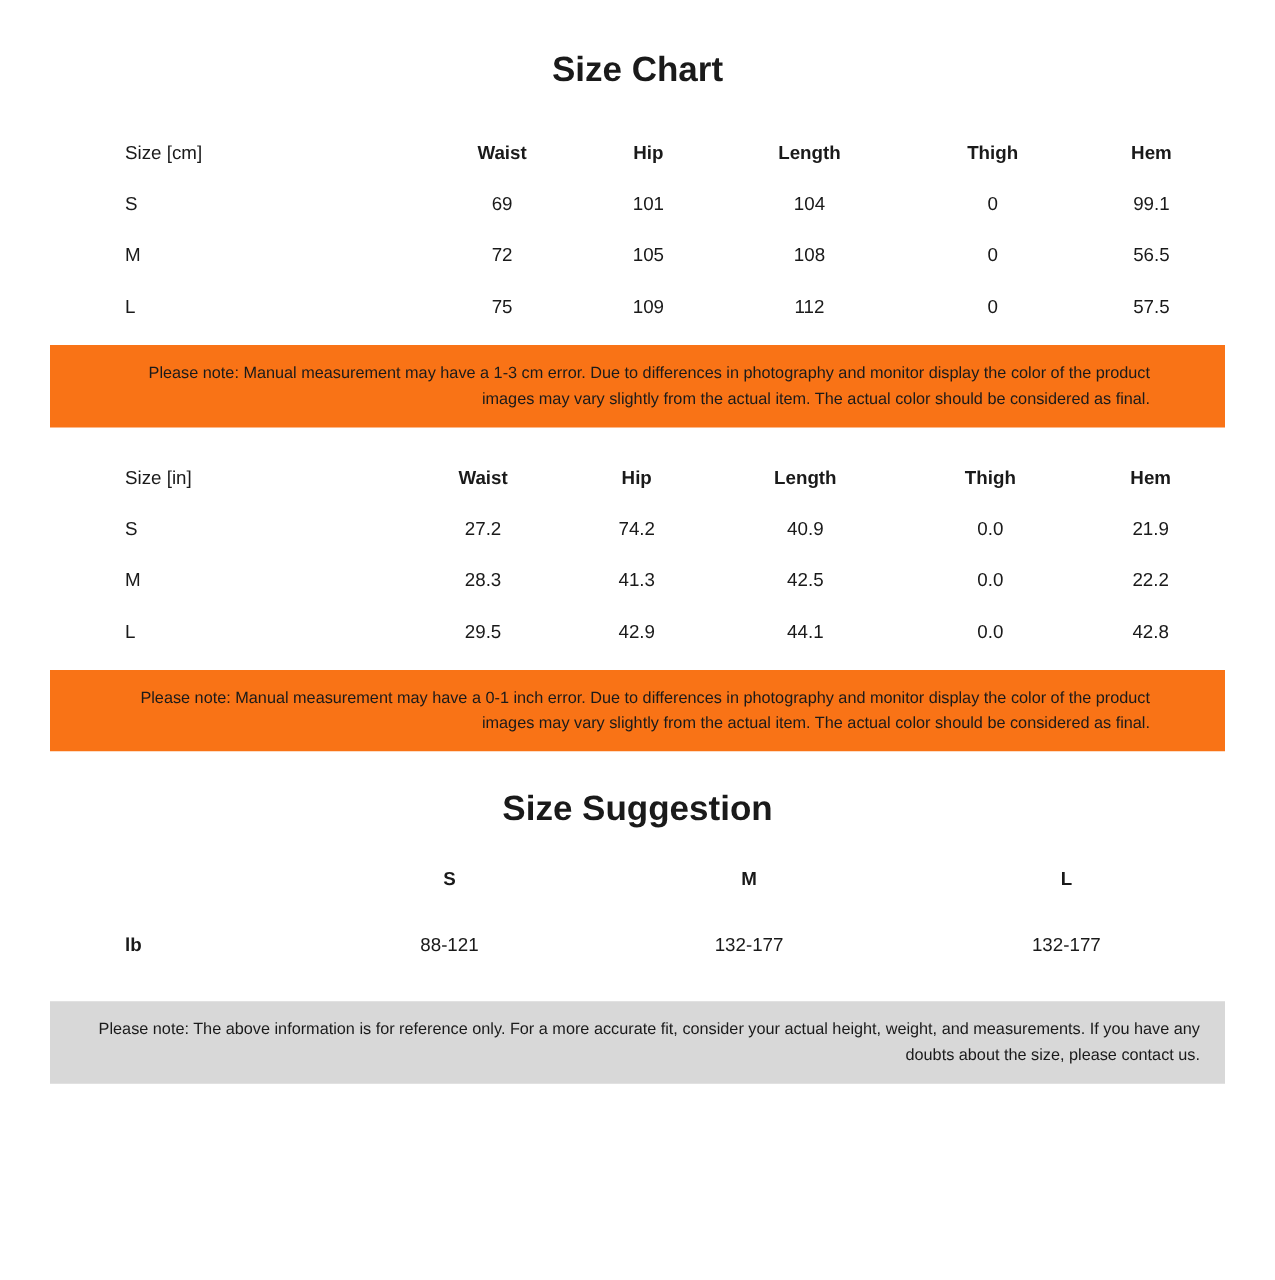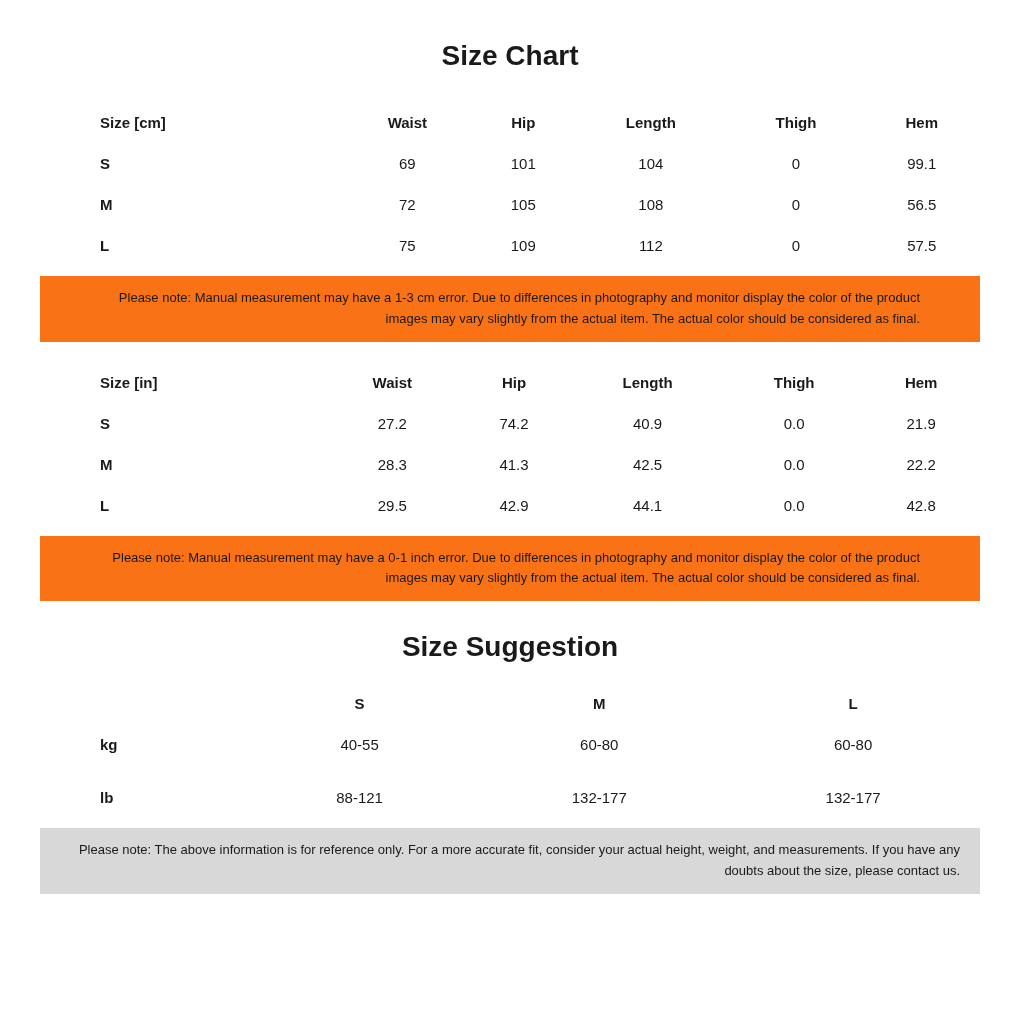--- a/index.html
+++ b/index.html
@@ -35,34 +35,34 @@
     }
     th {
       font-weight: bold;
     }
     td {
       font-weight: normal;
     }
     .col-label {
       text-align: left;
       padding-left: 60px;
-      font-weight: bold;
+      font-weight: normal;
     }
     .note-box {
       background: #f97316;
       padding: 12px 60px;
       margin: 10px 0 20px 0;
       text-align: right;
       font-size: 13px;
       line-height: 1.6;
     }
     .note-box-bottom {
       background: #d8d8d8;
       padding: 12px 20px;
-      margin-top: 10px;
+      margin-top: 24px;
       text-align: right;
       font-size: 13px;
       line-height: 1.6;
     }
     .suggestion-table th {
       font-weight: bold;
       font-size: 15px;
     }
     .suggestion-table td {
       font-size: 15px;
@@ -170,26 +170,20 @@
 <table class="suggestion-table">
   <thead>
     <tr>
       <th style="width:22%; text-align:left; padding-left:60px;"></th>
       <th>S</th>
       <th>M</th>
       <th>L</th>
     </tr>
   </thead>
   <tbody>
-    <tr>
-      <td class="row-label">kg</td>
-      <td>40-55</td>
-      <td>60-80</td>
-      <td>60-80</td>
-    </tr>
     <tr class="divider-row">
       <td colspan="4"></td>
     </tr>
     <tr>
       <td class="row-label">lb</td>
       <td>88-121</td>
       <td>132-177</td>
       <td>132-177</td>
     </tr>
   </tbody>

